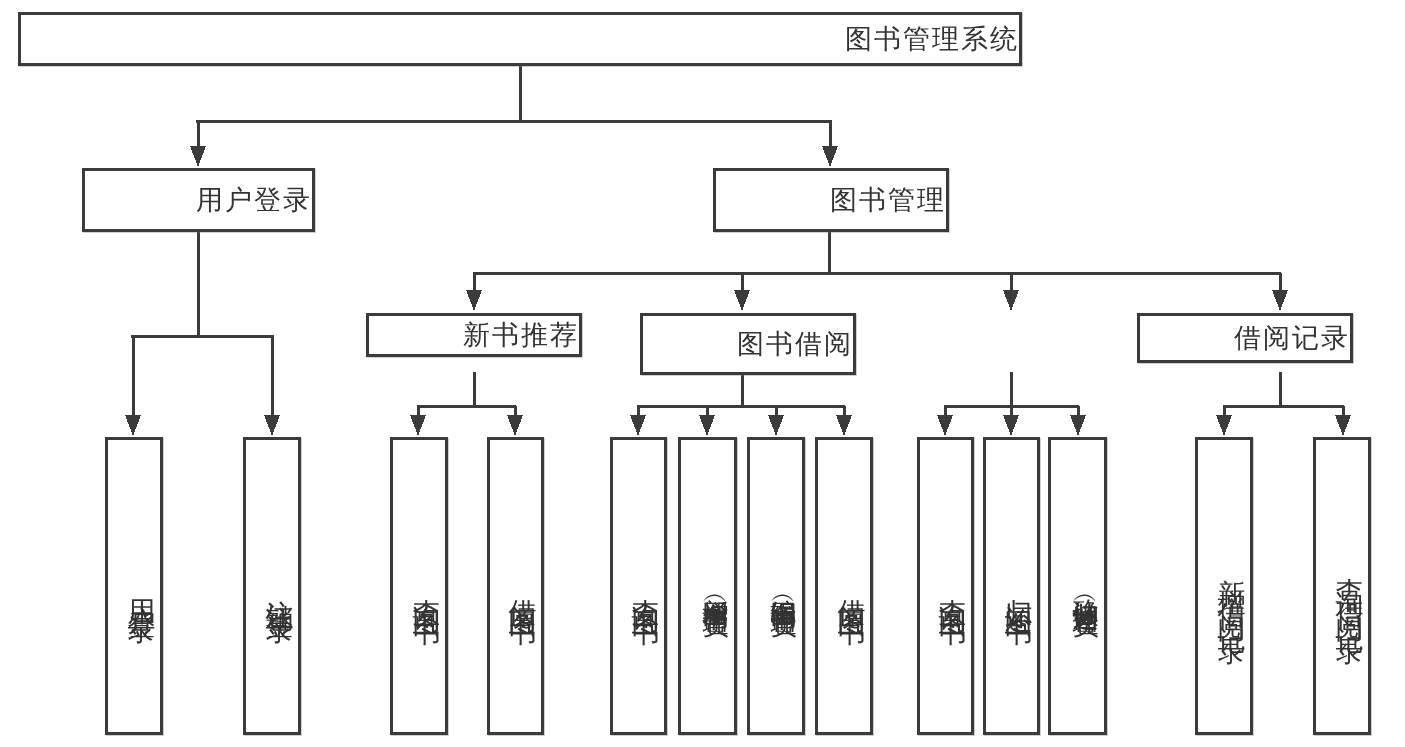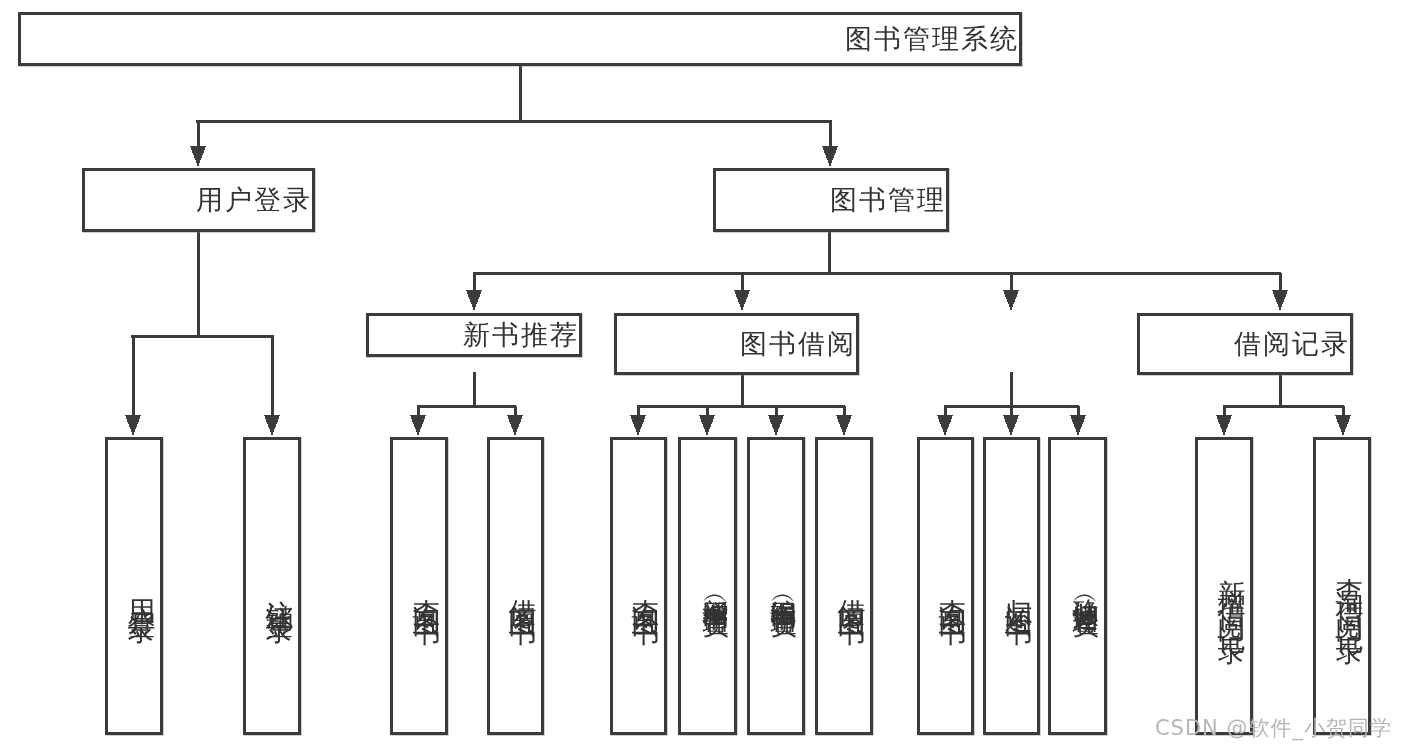--- a/index.html
+++ b/index.html
@@ -137,24 +137,24 @@
   <div class="node hbox" style="left:82px;top:168px;width:233px;height:64px">
     <span>用户登录</span>
   </div>
   <div class="node hbox" style="left:713px;top:168px;width:236px;height:64px">
     <span>图书管理</span>
   </div>
 
   <div class="node hbox" style="left:366px;top:313px;width:216px;height:44px">
     <span>新书推荐</span>
   </div>
-  <div class="node hbox" style="left:614px;top:313px;width:245px;height:62px">
+  <div class="node hbox" style="left:640px;top:313px;width:216px;height:62px">
     <span>图书借阅</span>
   </div>
-  <div class="node hbox" style="left:1137px;top:313px;width:216px;height:62px">
+  <div class="node hbox" style="left:1137px;top:313px;width:216px;height:50px">
     <span>借阅记录</span>
   </div>
 
   <div class="node leaf short" style="left:105px;top:437px;width:58px;height:298px">
     <span>用户登录</span>
   </div>
   <div class="node leaf short" style="left:243px;top:437px;width:58px;height:298px">
     <span>注销登录</span>
   </div>
 
@@ -188,15 +188,14 @@
     <span>确认归还（管理员）</span>
   </div>
 
   <div class="node leaf medium" style="left:1195px;top:437px;width:58px;height:298px">
     <span>新增借阅记录</span>
   </div>
   <div class="node leaf medium" style="left:1313px;top:437px;width:58px;height:298px">
     <span>查询借阅记录</span>
   </div>
 
-  <div class="watermark">CSDN @软件_小贺同学</div>
 
 </div>
 
 </body></html>

